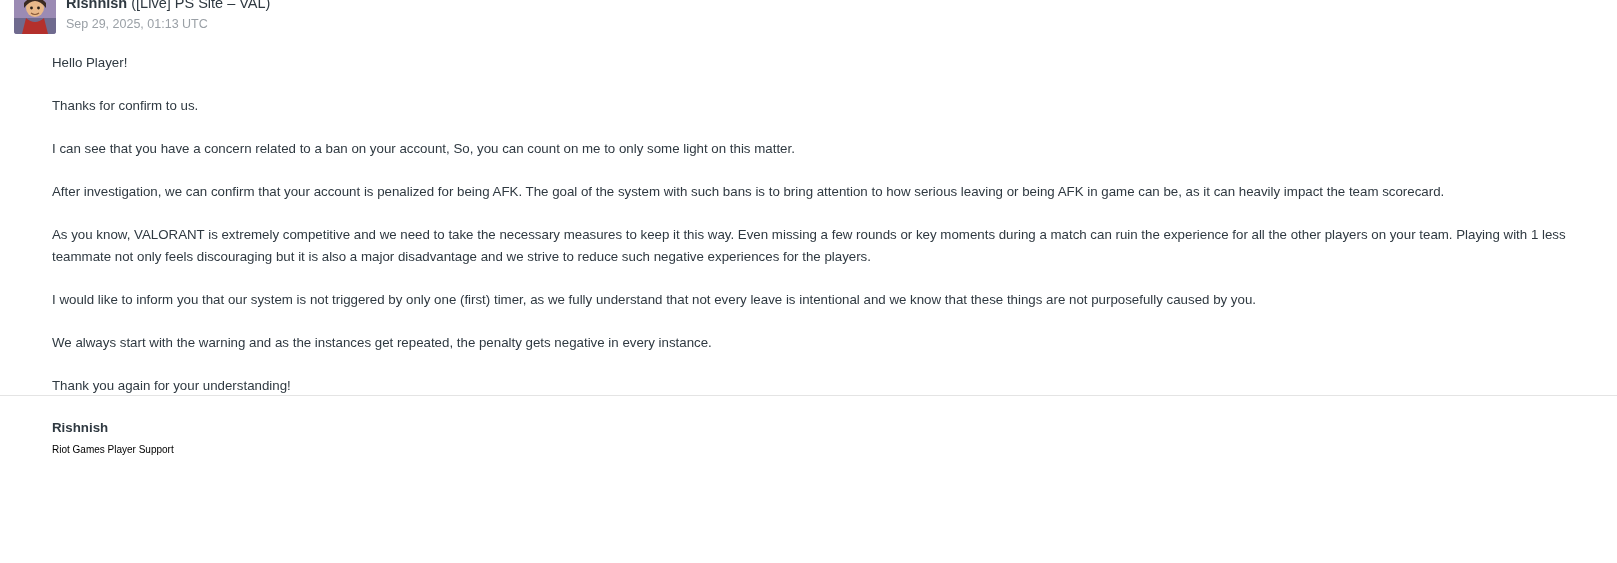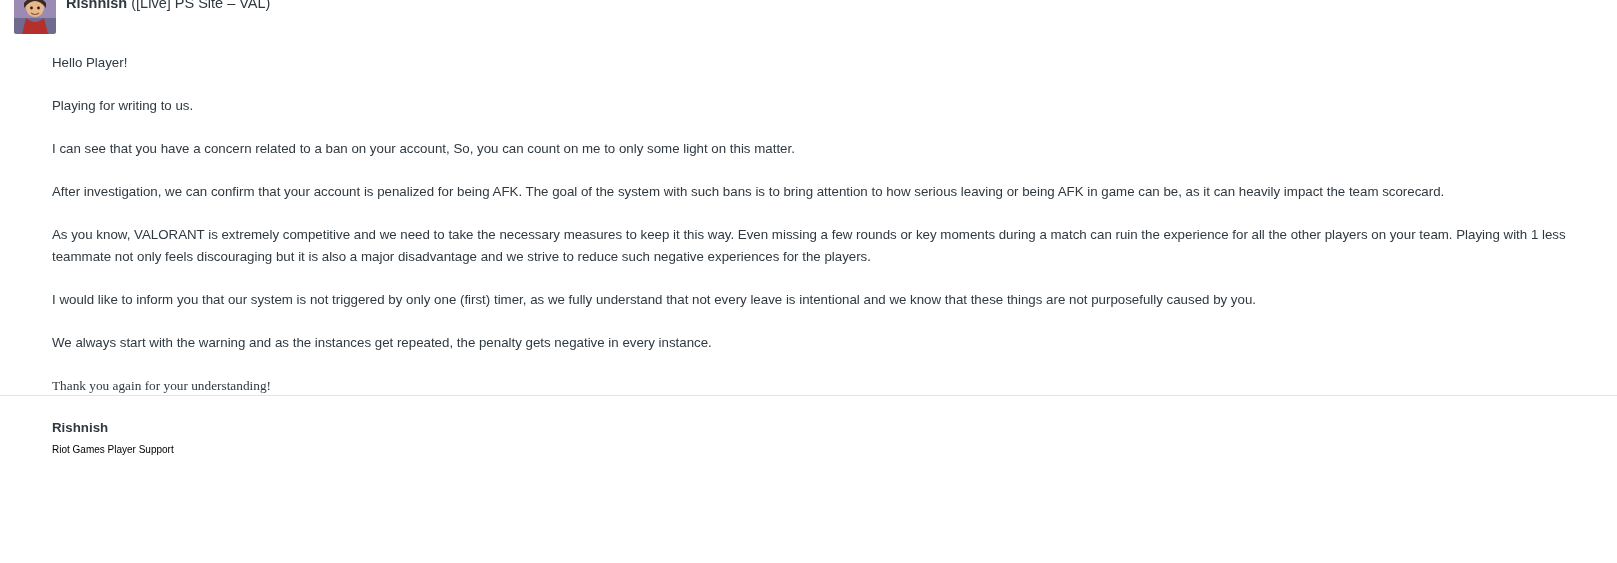--- a/index.html
+++ b/index.html
@@ -65,21 +65,20 @@
   }
   .para {
     font-size: 13.3px;
     line-height: 21.5px;
     color: #2f3941;
     margin: 0 0 21.5px 0;
     max-width: 1540px;
   }
   .para.tight {
     margin-bottom: 0;
-    font-family: Liberation Serif, serif;
   }
   .sig-name {
     font-size: 13.3px;
     line-height: 21.5px;
     font-weight: bold;
     color: #2f3941;
     margin: 0;
   }
   .sig-org {
     font-size: 10px;
@@ -123,25 +122,26 @@
       <circle cx="24.5" cy="16" r="1.4" fill="#2b2018"></circle>
       <path d="M17 21 Q21 24 25 21" stroke="#8a5b3a" stroke-width="1.2" fill="none"></path>
     </svg>
   </div>
 
   <div class="header-block">
     <div class="author-line">
       <span class="author-name">Rishnish</span>
       <span class="author-role">([Live] PS Site – VAL)</span>
     </div>
+    <div class="timestamp">Sep 29, 2025, 01:13 UTC</div>
   </div>
 
   <div class="body-block">
     <p class="para">Hello Player!</p>
-    <p class="para">Playing for writing to us.</p>
+    <p class="para">Thanks for confirm to us.</p>
     <p class="para">I can see that you have a concern related to a ban on your account, So, you can count on me to only some light on this matter.</p>
     <p class="para">After investigation, we can confirm that your account is penalized for being AFK. The goal of the system with such bans is to bring attention to how serious leaving or being AFK in game can be, as it can heavily impact the team scorecard.</p>
     <p class="para">As you know, VALORANT is extremely competitive and we need to take the necessary measures to keep it this way. Even missing a few rounds or key moments during a match can ruin the experience for all the other players on your team. Playing with 1 less teammate not only feels discouraging but it is also a major disadvantage and we strive to reduce such negative experiences for the players.</p>
     <p class="para">I would like to inform you that our system is not triggered by only one (first) timer, as we fully understand that not every leave is intentional and we know that these things are not purposefully caused by you.</p>
     <p class="para">We always start with the warning and as the instances get repeated, the penalty gets negative in every instance.</p>
     <p class="para tight">Thank you again for your understanding!</p>
 
     <div class="sig-block">
       <p class="sig-name">Rishnish</p>
       <p class="sig-org">Riot Games Player Support</p>

